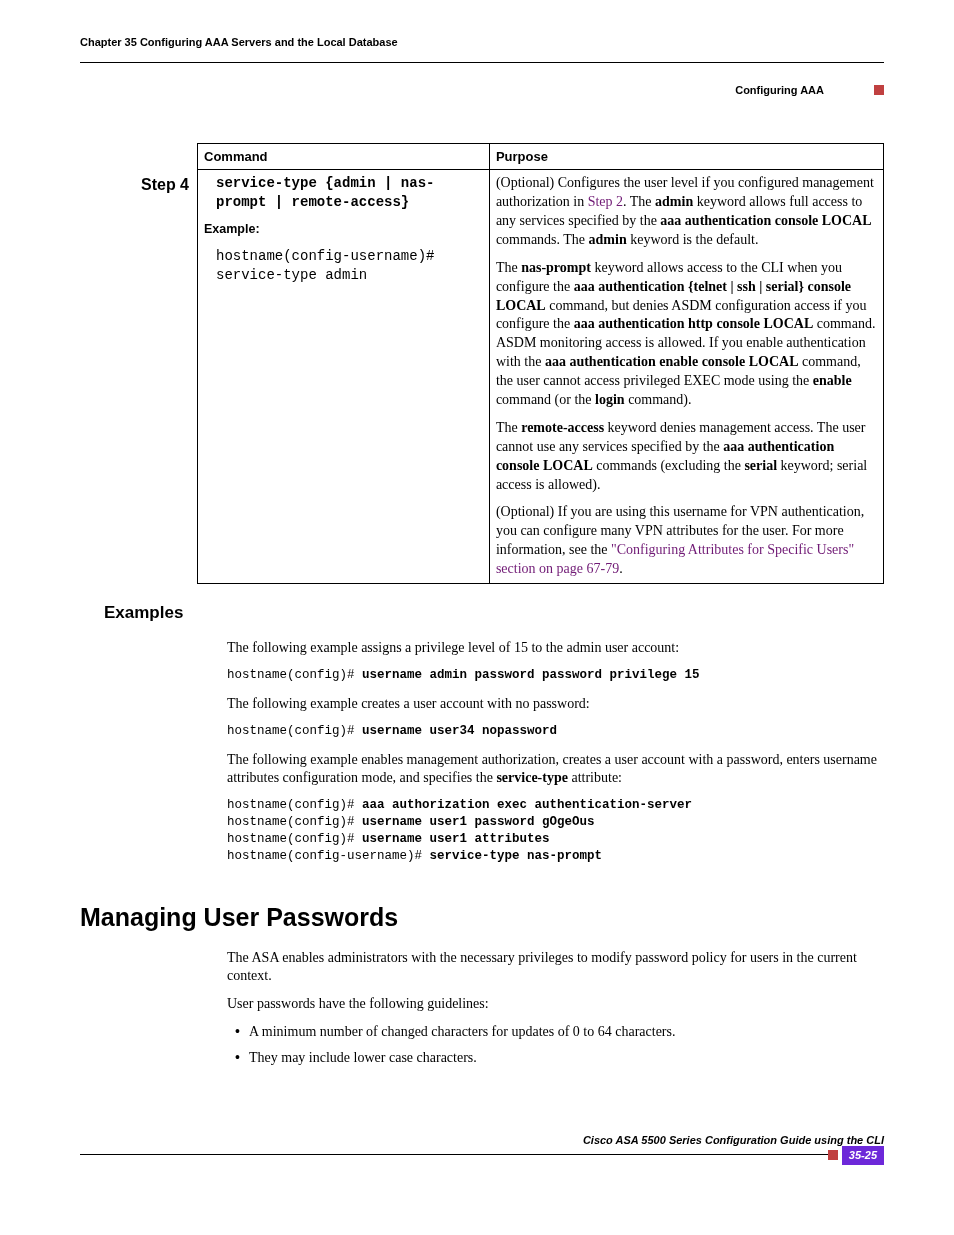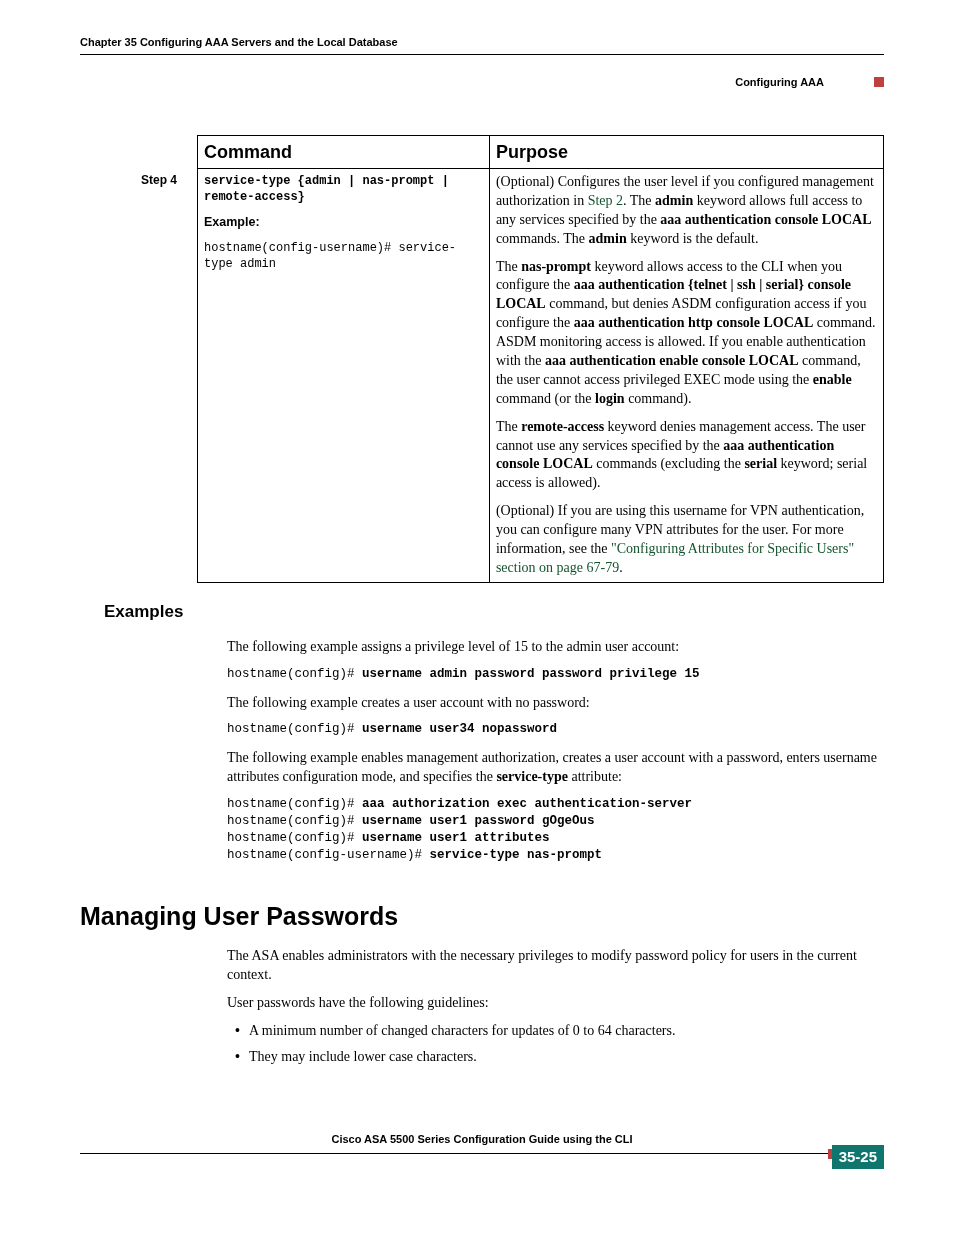--- a/index.html
+++ b/index.html
@@ -11,21 +11,21 @@
     background: #fff;
     line-height: 1.35;
   }
   .header-row {
     display: flex;
     justify-content: space-between;
     font-family: Arial, Helvetica, sans-serif;
     font-size: 11px;
     font-weight: bold;
     border-bottom: 1px solid #000;
-    padding-bottom: 4px;
+    padding-bottom: 12px;
     margin-bottom: 20px;
   }
   .header-right-row {
     display: flex;
     justify-content: flex-end;
     align-items: center;
     font-family: Arial, Helvetica, sans-serif;
     font-size: 11px;
     font-weight: bold;
     margin-bottom: 45px;
@@ -45,36 +45,36 @@
   }
   table.cmd th, table.cmd td {
     border: 1px solid #000;
     padding: 4px 6px;
     vertical-align: top;
     text-align: left;
   }
   table.cmd th {
     font-family: Arial, Helvetica, sans-serif;
     font-weight: bold;
-    font-size: 18px;
+    font-size: 13px;
   }
   .step-col {
     border: none !important;
     width: 50px;
     font-family: Arial, Helvetica, sans-serif;
     font-weight: bold;
-    font-size: 12px;
+    font-size: 16px;
     padding-right: 4px;
   }
   .cmd-col { width: 39%; }
-  .mono { font-family: "Courier New", Courier, monospace; font-size: 12px; }
+  .mono { font-family: "Courier New", Courier, monospace; font-size: 14px; margin-left: 12px; }
   .arial-bold { font-family: Arial, Helvetica, sans-serif; font-weight: bold; font-size:12.5px; }
   td p { margin: 0 0 9px 0; }
   td p:last-child { margin-bottom: 0; }
-  .link { color: #14532d; }
+  .link { color: #701a75; }
   .section-label {
     font-family: Arial, Helvetica, sans-serif;
     font-weight: bold;
     font-size: 17px;
     margin: 18px 0 14px 24px;
   }
   .body-text {
     margin-left: 147px;
     margin-right: 4px;
   }
@@ -100,43 +100,44 @@
   ul.guides li { margin-bottom: 7px; }
   ul.guides li::before {
     content: "•";
     display: inline-block;
     width: 14px;
     margin-left: -14px;
     font-weight: bold;
   }
   .footer {
     margin-top: 65px;
-    text-align: center;
-    font-family: Arial, Helvetica, sans-serif;
-    font-size: 11px;
-    font-weight: bold;
+    text-align: right;
+    font-family: Arial, Helvetica, sans-serif;
+    font-size: 11px;
+    font-weight: bold;
+    font-style: italic;
   }
   .footer-line {
     position: relative;
     height: 12px;
     margin-top: 2px;
   }
   .footer-line .bar {
     position: absolute; right: 46px; top: 4px; left: 0;
     border-top: 1px solid #000;
   }
   .footer-line .knob {
     position: absolute; right: 46px; top: 0;
     width: 10px; height: 10px; background: #c04040;
   }
   .footer-line .pg {
     position: absolute; right: 0; top: -4px;
-    background: #0f766e; color: #fff;
+    background: #6d28d9; color: #fff;
     padding: 2px 7px;
-    font-size: 15px;
+    font-size: 11px;
   }
 </style>
 </head>
 <body>
 
 <div class="header-row">
   <span>Chapter 35    Configuring AAA Servers and the Local Database</span>
 </div>
 <div class="header-right-row">
   <span>Configuring AAA</span>

